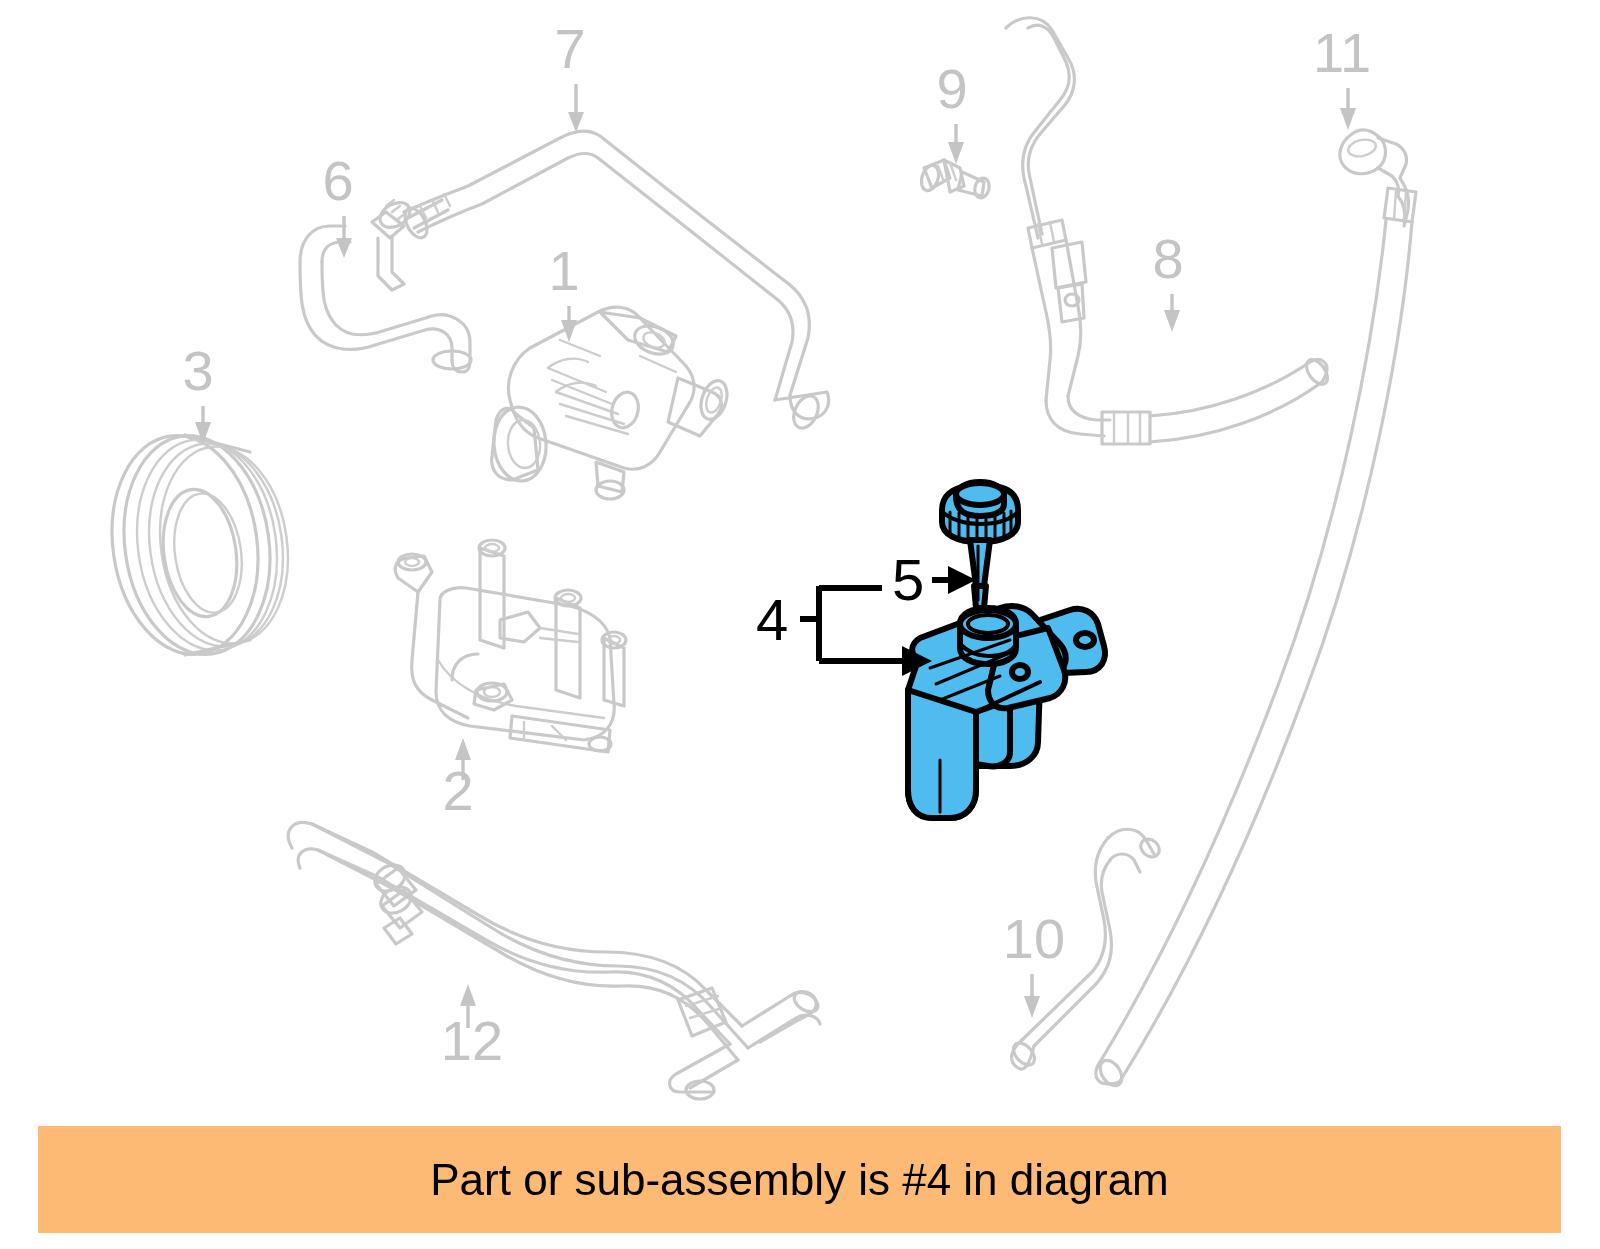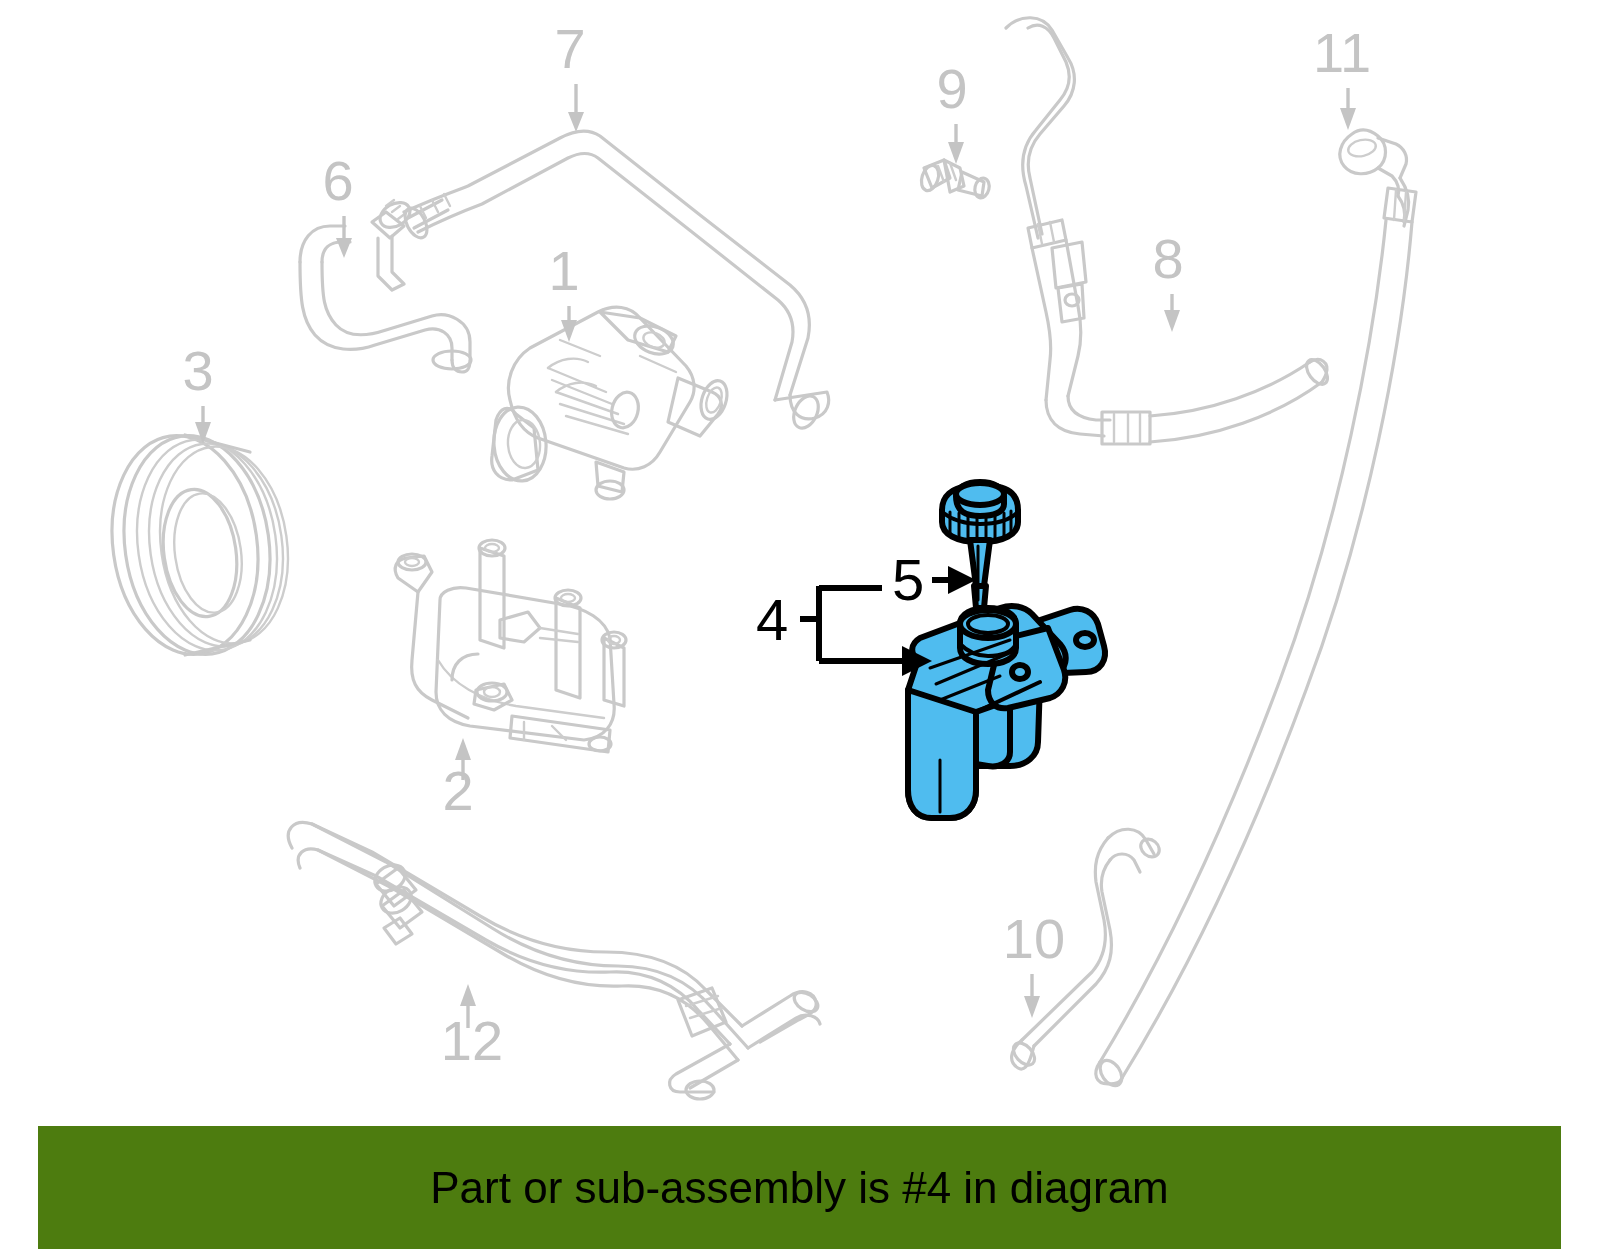--- a/index.html
+++ b/index.html
@@ -23,22 +23,22 @@
     left: 0;
     top: 0;
     width: 1600px;
     height: 1249px;
   }
   .banner {
     position: absolute;
     left: 38px;
     top: 1126px;
     width: 1523px;
-    height: 123px;
-    background: #4d7c0f;
+    height: 107px;
+    background: #fdba74;
     display: flex;
     flex-direction: column;
     align-items: center;
     justify-content: center;
     box-sizing: border-box;
     gap: 36px;
   }
   .banner-line {
     color: #000000;
     font-family: "Liberation Sans", sans-serif;

